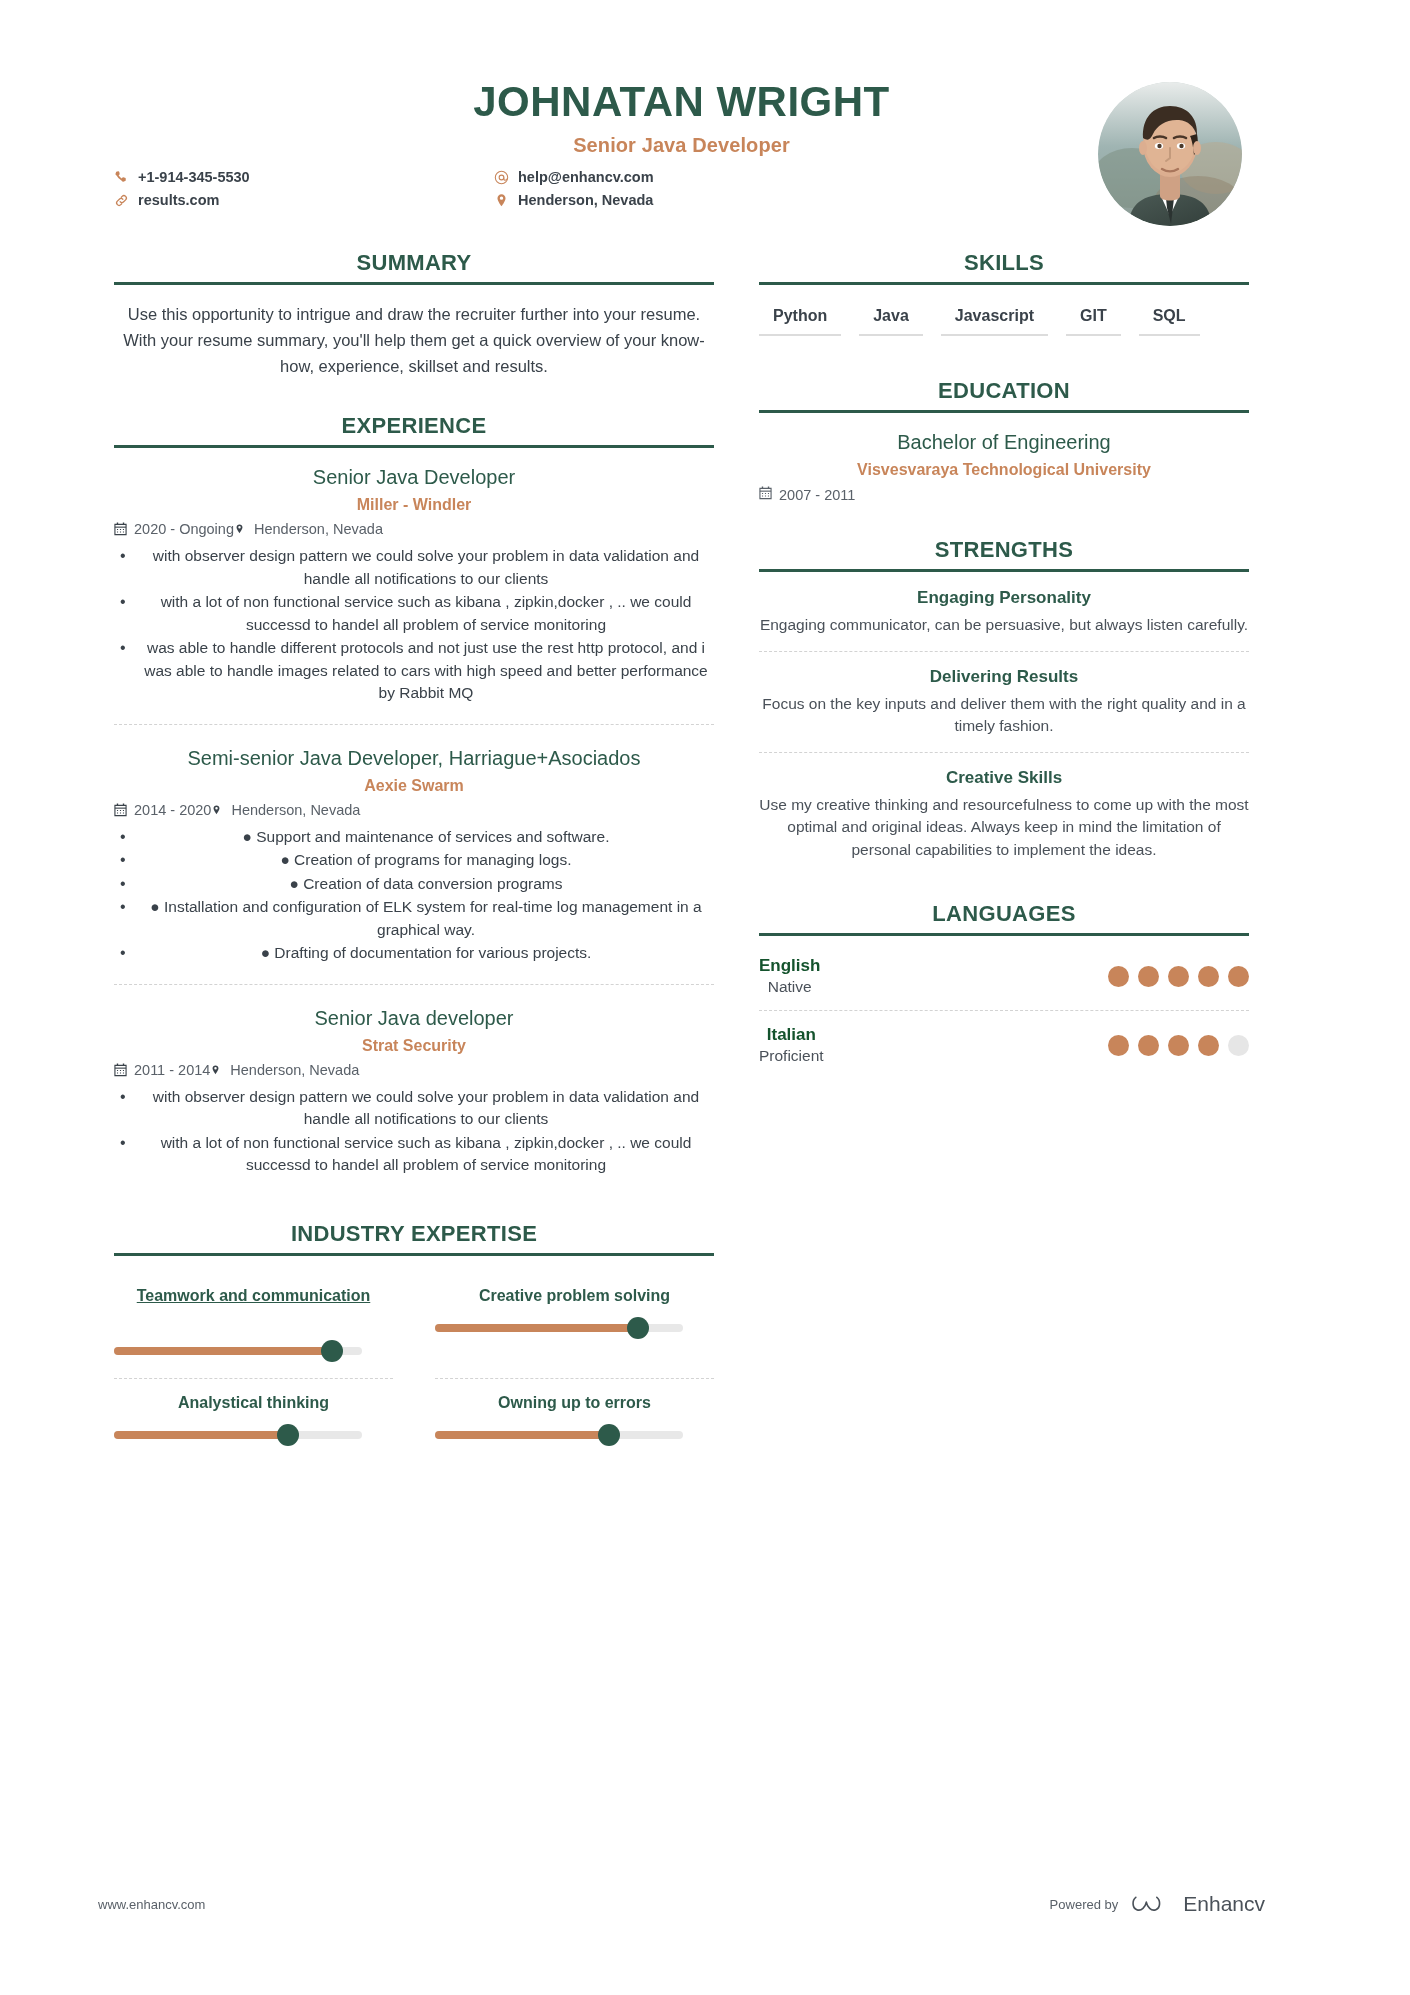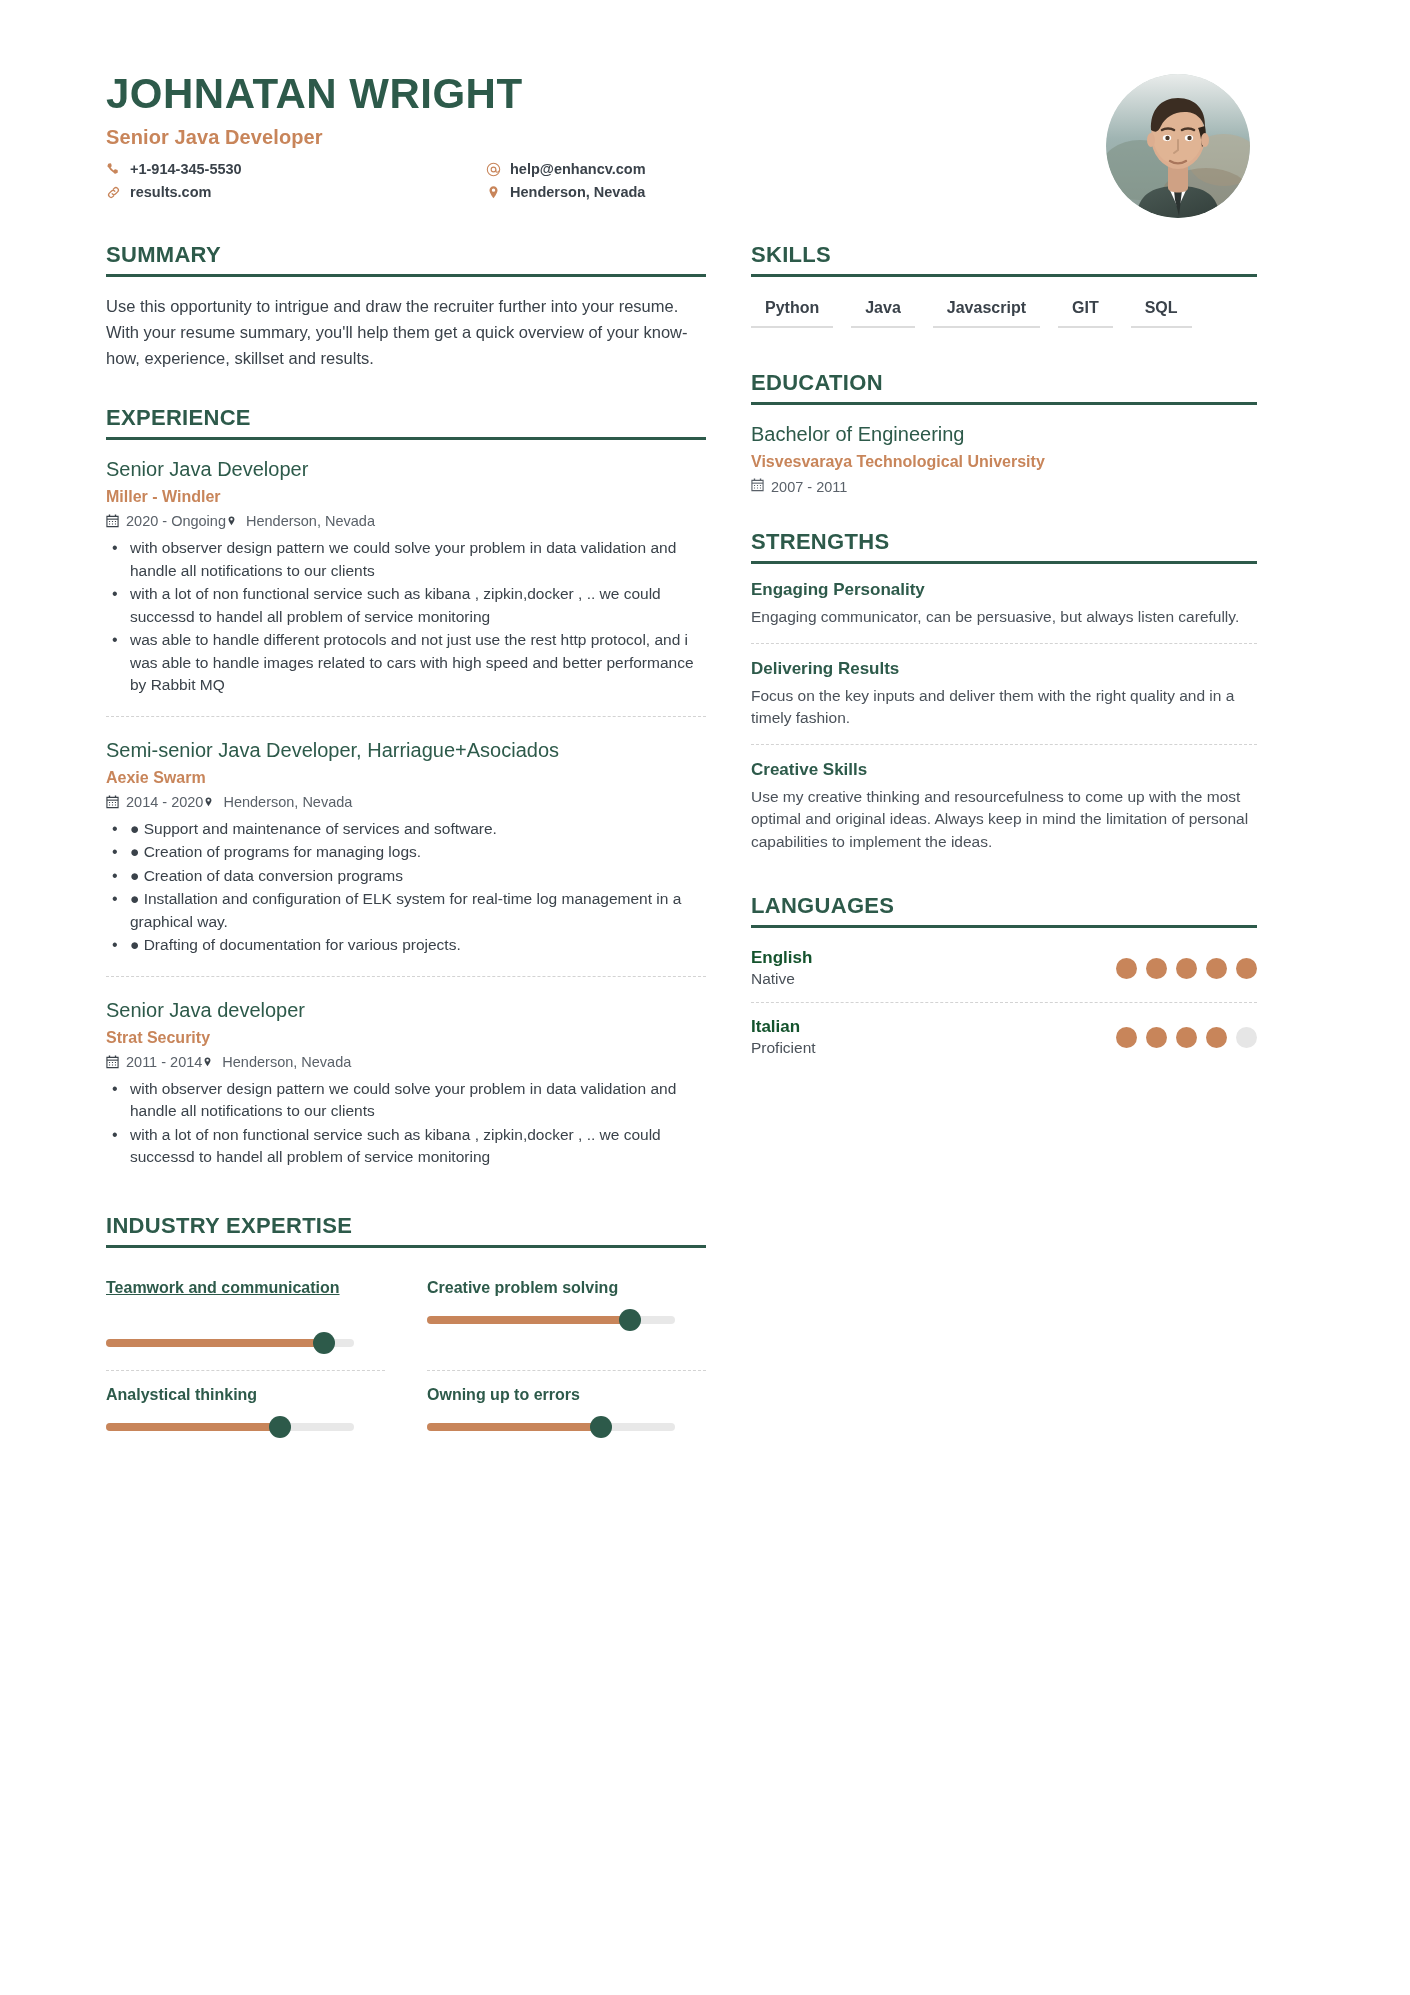--- a/index.html
+++ b/index.html
@@ -7,21 +7,21 @@
   body {
     width: 1410px;
     height: 1995px;
     background: #ffffff;
     font-family: "Liberation Sans", sans-serif;
     color: #3a424a;
     position: relative;
     overflow: hidden;
   }
 
-  .page { position: relative; width: 1343px; height: 1995px; padding: 8px; }
+  .page { position: relative; width: 1343px; height: 1995px; padding: 16px; text-align: center; }
 
   
   .header { position: relative; padding: 62px 78px 0 98px; }
   .name {
     font-size: 42px;
     font-weight: bold;
     letter-spacing: 0.5px;
     color: #2d5a4a;
     line-height: 1.15;
   }
@@ -592,14 +592,26 @@
               <span class="dot on"></span>
               <span class="dot on"></span>
               <span class="dot on"></span>
               <span class="dot"></span>
             </div>
         </div>
       </div>
     </div>
   </div>
 
+  <div class="footer">
+    <div>www.enhancv.com</div>
+    <div class="footer-right">
+      <span>Powered by</span>
+      <span class="brand">
+        <svg width="42" height="26" viewBox="0 0 44 26" fill="none" stroke="#4a5159" stroke-width="1.7" stroke-linecap="round" stroke-linejoin="round">
+          <path d="M4 6c-4 3-4 11 1 13 5 2 9-3 10-8 1 5 5 10 10 8 5-2 5-10 1-13"></path>
+        </svg>
+        <span>Enhancv</span>
+      </span>
+    </div>
+  </div>
 
 </div>
 
 </body></html>

